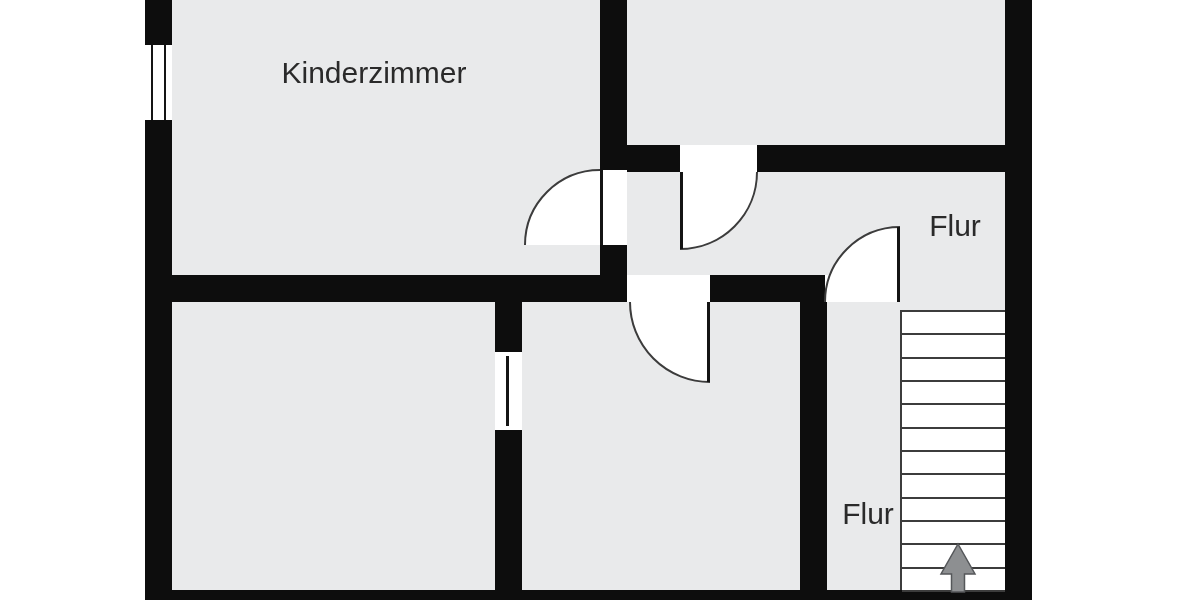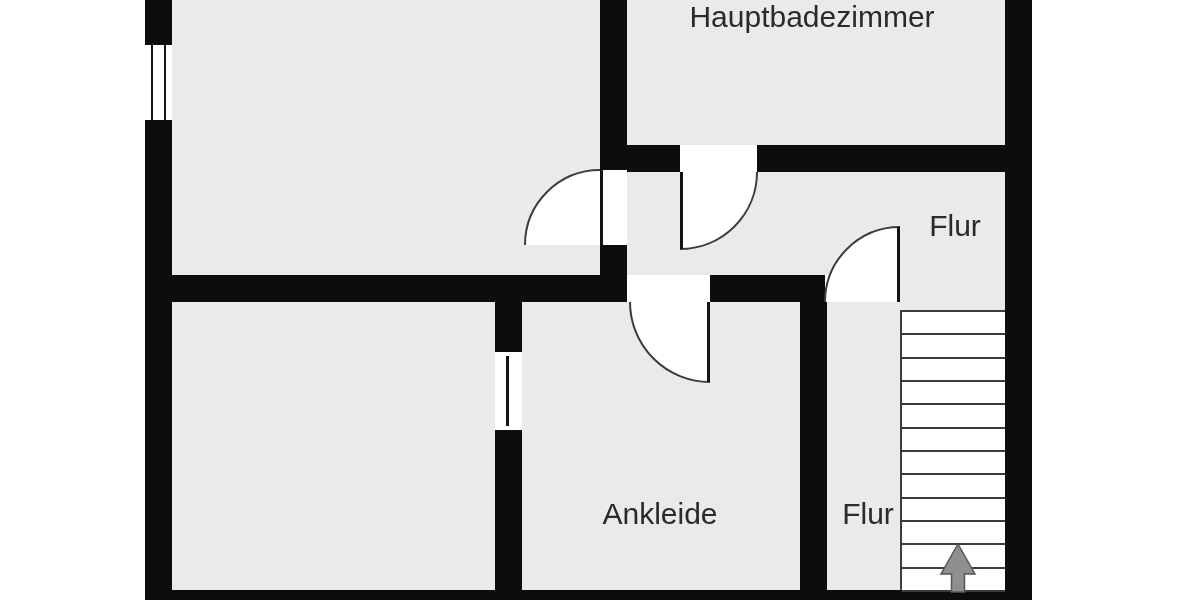--- a/index.html
+++ b/index.html
@@ -94,18 +94,17 @@
     <path class="arc" d="M630,302 A80,80 0 0 0 710,382"></path>
     <line class="leaf" x1="708.5" y1="302" x2="708.5" y2="382"></line>
 
     <path class="pie" d="M900,302 L825,302 A75,75 0 0 1 900,227 Z"></path>
     <path class="arc" d="M825,302 A75,75 0 0 1 900,227"></path>
     <line class="leaf" x1="898.5" y1="227" x2="898.5" y2="302"></line>
 
     <polygon points="958,544 975,574 964.5,574 964.5,592 951.5,592 951.5,574 941,574" style="fill:var(--arrow,#8d8f91);stroke:#55575a;stroke-width:1.5;"></polygon>
   </svg>
 
-  <div class="label" style="left:812px;top:17px;">Hauptbadezimmer</div>
+  <div class="label" style="left:374px;top:73px;">Kinderzimmer</div>
   <div class="label" style="left:955px;top:226px;">Flur</div>
-  <div class="label" style="left:660px;top:514px;">Ankleide</div>
   <div class="label" style="left:868px;top:514px;">Flur</div>
 
 </div>
 
 </body></html>

